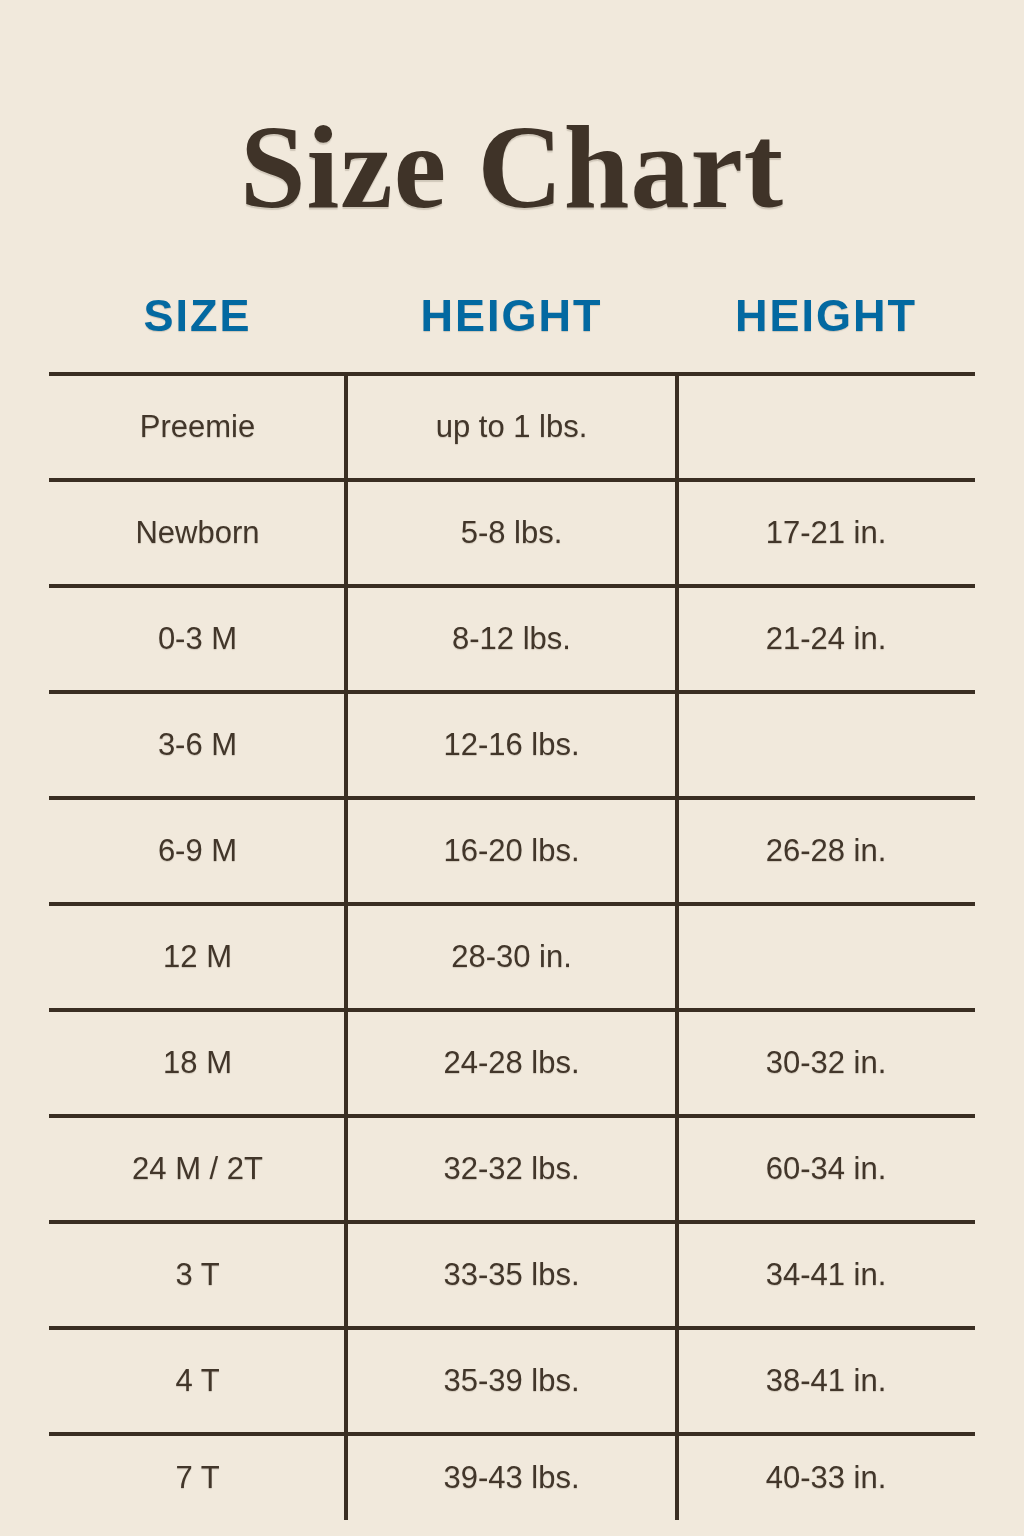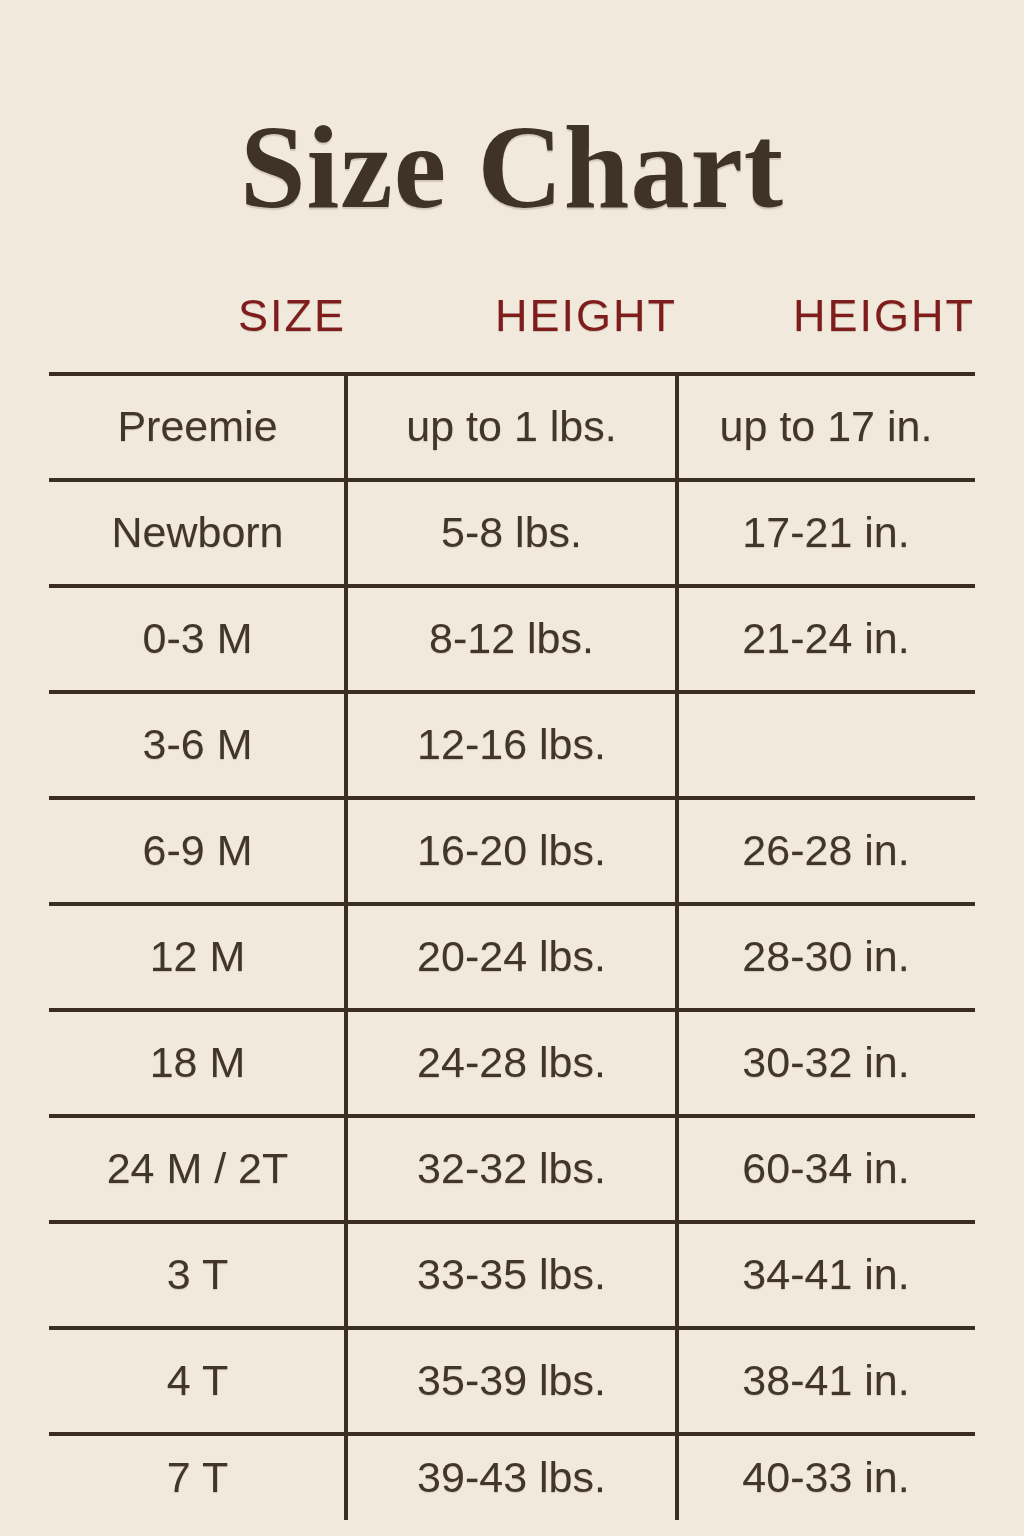--- a/index.html
+++ b/index.html
@@ -32,41 +32,41 @@
   .chart {
     width: 926px;
     margin: 48px auto 0 auto;
   }
   .header-row {
     display: grid;
     grid-template-columns: 297px 331px 298px;
     padding-bottom: 30px;
   }
   .header-cell {
-    text-align: right;
-    font-weight: 400;
+    text-align: center;
+    font-weight: 700;
     font-size: 45px;
     letter-spacing: 2px;
-    color: #7f1d1d;
+    color: #0369a1;
     text-shadow: 0 1px 1px rgba(62,48,34,0.2);
   }
   .body {
     position: relative;
   }
   .row {
     display: grid;
     grid-template-columns: 297px 331px 298px;
     height: 102px;
     border-top: 4px solid #3a2e22;
     align-items: center;
   }
   .row:last-child { height: 84px; }
   .cell {
     text-align: center;
-    font-size: 43px;
+    font-size: 31px;
     color: #42362a;
     text-shadow: 0 1px 1px rgba(62,48,34,0.18);
     white-space: nowrap;
   }
   .vline {
     position: absolute;
     top: 0;
     bottom: 0;
     width: 4px;
     background: #3a2e22;
@@ -89,21 +89,20 @@
       <div class="header-cell">HEIGHT</div>
     </div>
 
     <div class="body">
       <div class="vline vline-1"></div>
       <div class="vline vline-2"></div>
 
       <div class="row">
         <div class="cell">Preemie</div>
         <div class="cell">up to 1 lbs.</div>
-        <div class="cell">up to 17 in.</div>
       </div>
       <div class="row">
         <div class="cell">Newborn</div>
         <div class="cell">5-8 lbs.</div>
         <div class="cell">17-21 in.</div>
       </div>
       <div class="row">
         <div class="cell">0-3 M</div>
         <div class="cell">8-12 lbs.</div>
         <div class="cell">21-24 in.</div>
@@ -112,21 +111,20 @@
         <div class="cell">3-6 M</div>
         <div class="cell">12-16 lbs.</div>
       </div>
       <div class="row">
         <div class="cell">6-9 M</div>
         <div class="cell">16-20 lbs.</div>
         <div class="cell">26-28 in.</div>
       </div>
       <div class="row">
         <div class="cell">12 M</div>
-        <div class="cell">20-24 lbs.</div>
         <div class="cell">28-30 in.</div>
       </div>
       <div class="row">
         <div class="cell">18 M</div>
         <div class="cell">24-28 lbs.</div>
         <div class="cell">30-32 in.</div>
       </div>
       <div class="row">
         <div class="cell">24 M / 2T</div>
         <div class="cell">32-32 lbs.</div>

